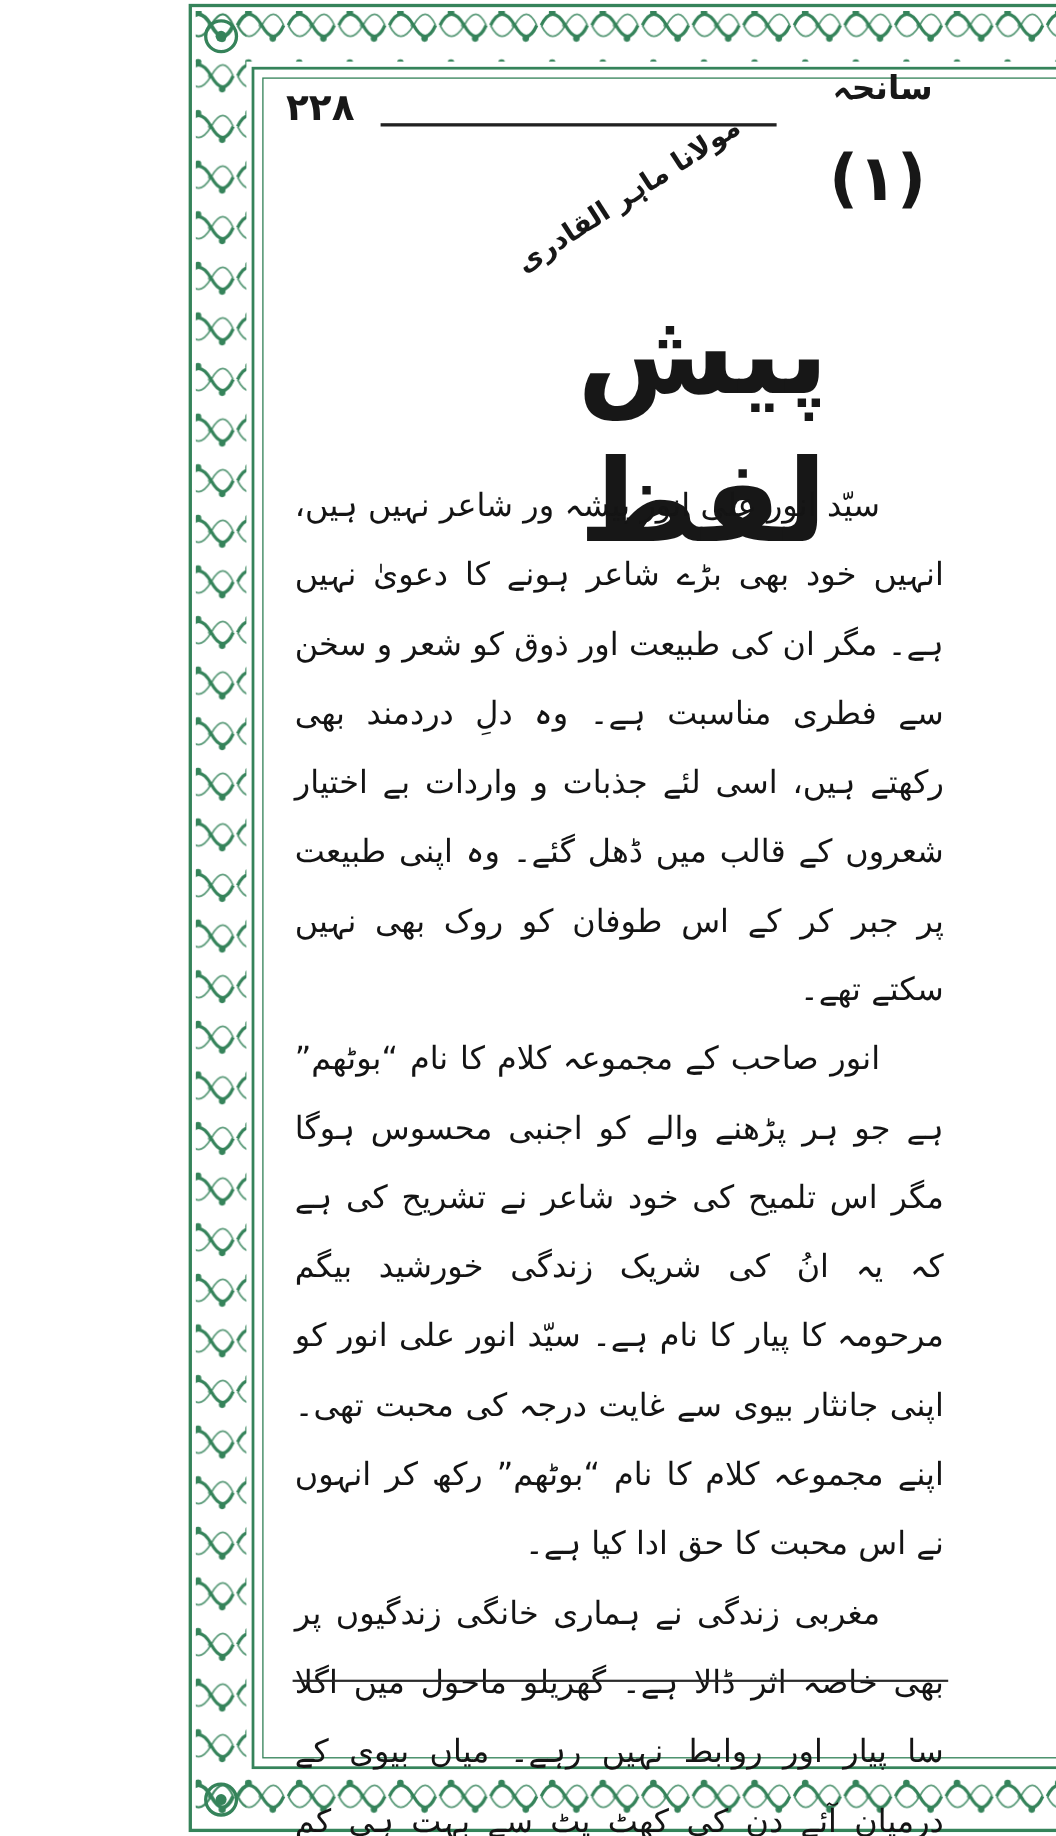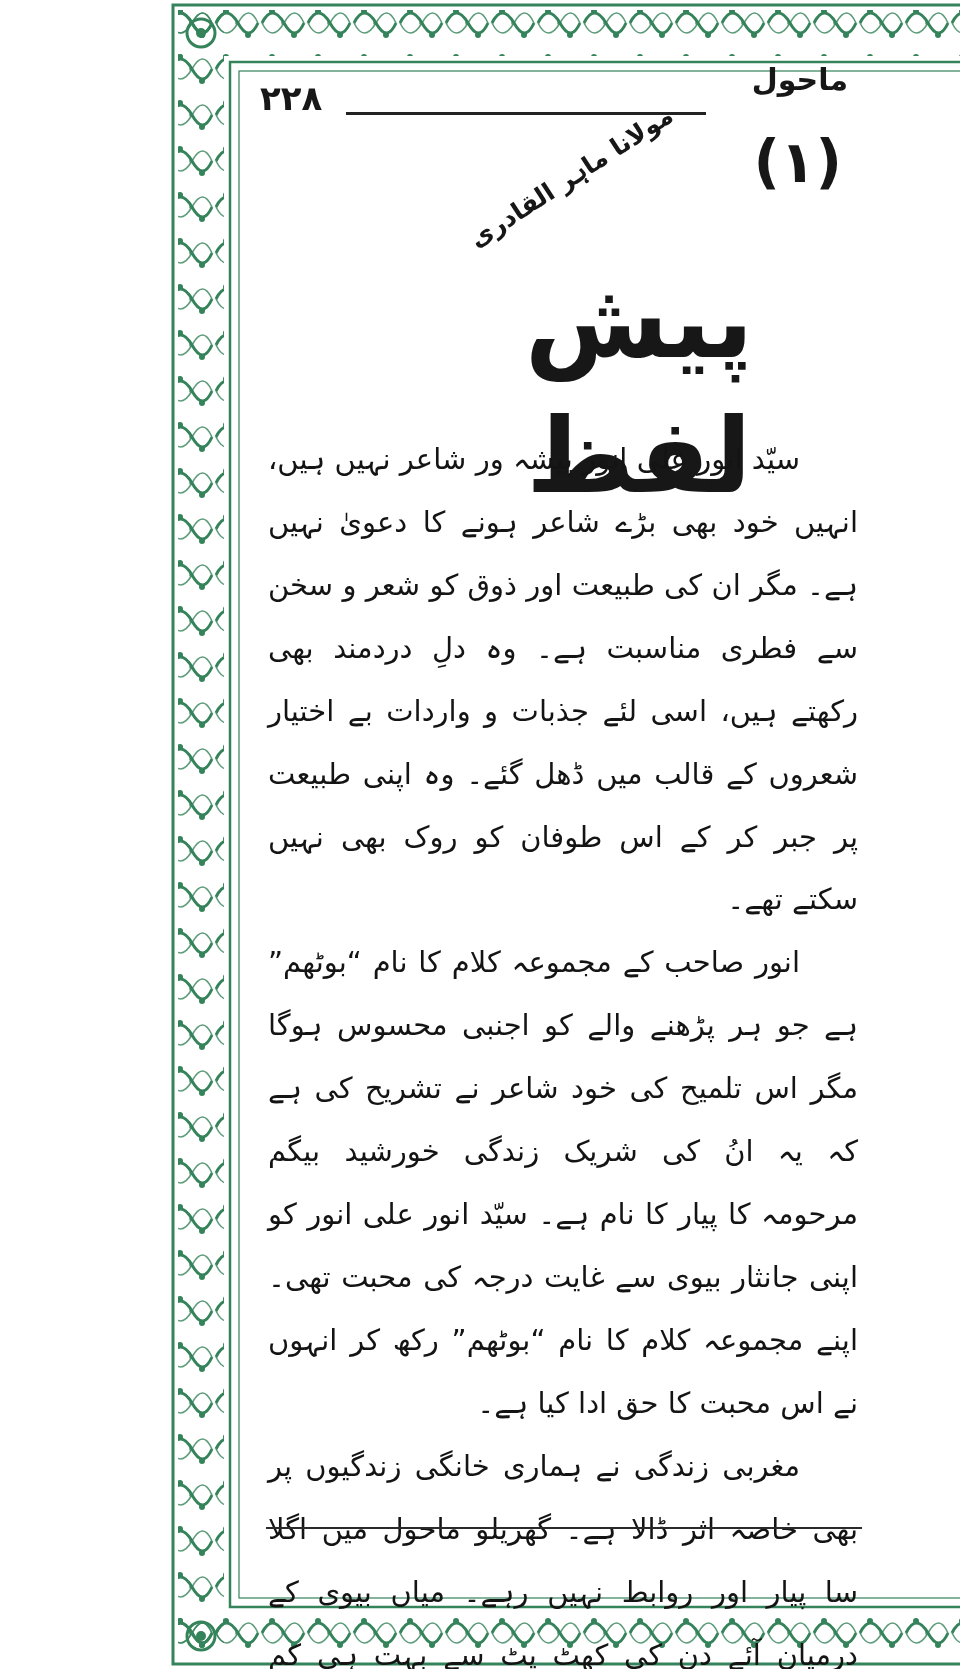--- a/index.html
+++ b/index.html
@@ -136,21 +136,21 @@
       <circle cx="33" cy="1636" r="5"></circle>
       <circle cx="927" cy="1636" r="5"></circle>
     </g>
 
     <rect x="62" y="62" width="836" height="1545" fill="none" stroke="#35835a" stroke-width="2.5"></rect>
     <rect x="71" y="71" width="818" height="1527" fill="none" stroke="#35835a" stroke-width="1.2"></rect>
   </svg>
 
   <div class="page-number">۲۲۸</div>
   <div class="header-rule"></div>
-  <div class="book-title-top">ماحول</div>
+  <div class="book-title-top">سانحہ</div>
   <div class="section-marker">(۱)</div>
   <div class="author-slanted">مولانا ماہر القادری</div>
 
   <div class="main-title">پیش لفظ</div>
 
   <div class="body-text">
     <p>سیّد انور علی انور پیشہ ور شاعر نہیں ہیں، انہیں خود بھی بڑے شاعر ہونے کا دعویٰ نہیں ہے۔ مگر ان کی طبیعت اور ذوق کو شعر و سخن سے فطری مناسبت ہے۔ وہ دلِ دردمند بھی رکھتے ہیں، اسی لئے جذبات و واردات بے اختیار شعروں کے قالب میں ڈھل گئے۔ وہ اپنی طبیعت پر جبر کر کے اس طوفان کو روک بھی نہیں سکتے تھے۔</p>
     <p>انور صاحب کے مجموعہ کلام کا نام “بوٹھم” ہے جو ہر پڑھنے والے کو اجنبی محسوس ہوگا مگر اس تلمیح کی خود شاعر نے تشریح کی ہے کہ یہ انُ کی شریک زندگی خورشید بیگم مرحومہ کا پیار کا نام ہے۔ سیّد انور علی انور کو اپنی جانثار بیوی سے غایت درجہ کی محبت تھی۔ اپنے مجموعہ کلام کا نام “بوٹھم” رکھ کر انہوں نے اس محبت کا حق ادا کیا ہے۔</p>
     <p>مغربی زندگی نے ہماری خانگی زندگیوں پر بھی خاصہ اثر ڈالا ہے۔ گھریلو ماحول میں اگلا سا پیار اور روابط نہیں رہے۔ میاں بیوی کے درمیان آئے دن کی کھٹ پٹ سے بہت ہی کم گھرانے محفوظ ہوں گے۔ مگر سیّد انور علی انور نے اپنی شریک زندگی کے ساتھ اخلاص و محبت کے روابط میں ہمارے معاشرے کے لئے ایک مثال قائم کر دی ہے۔ اہلیہ کی جُدائی اور سانحہ انتقال نے انور صاحب کو سراپا فغاں و فریاد بنا دیا ہے۔ اور اس المیہ</p>
   </div>

